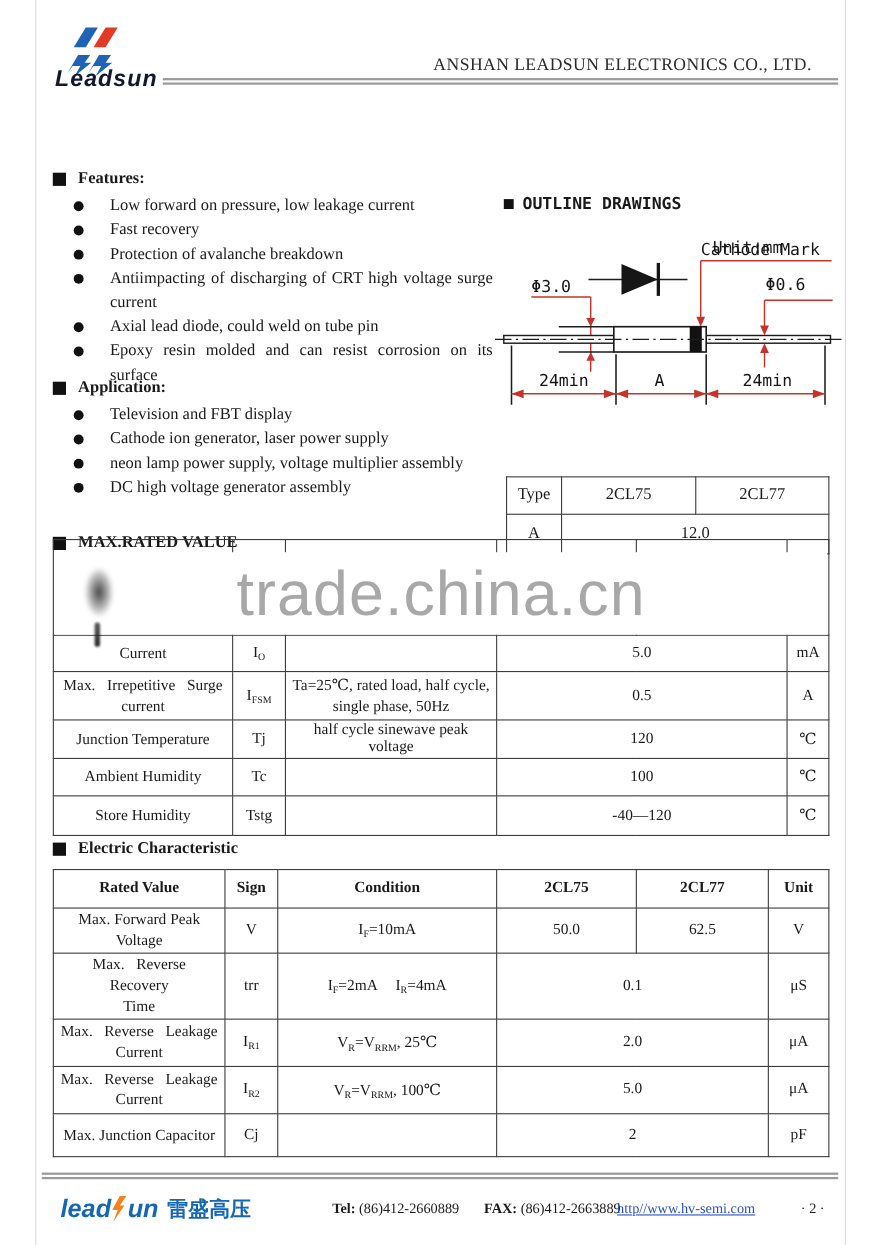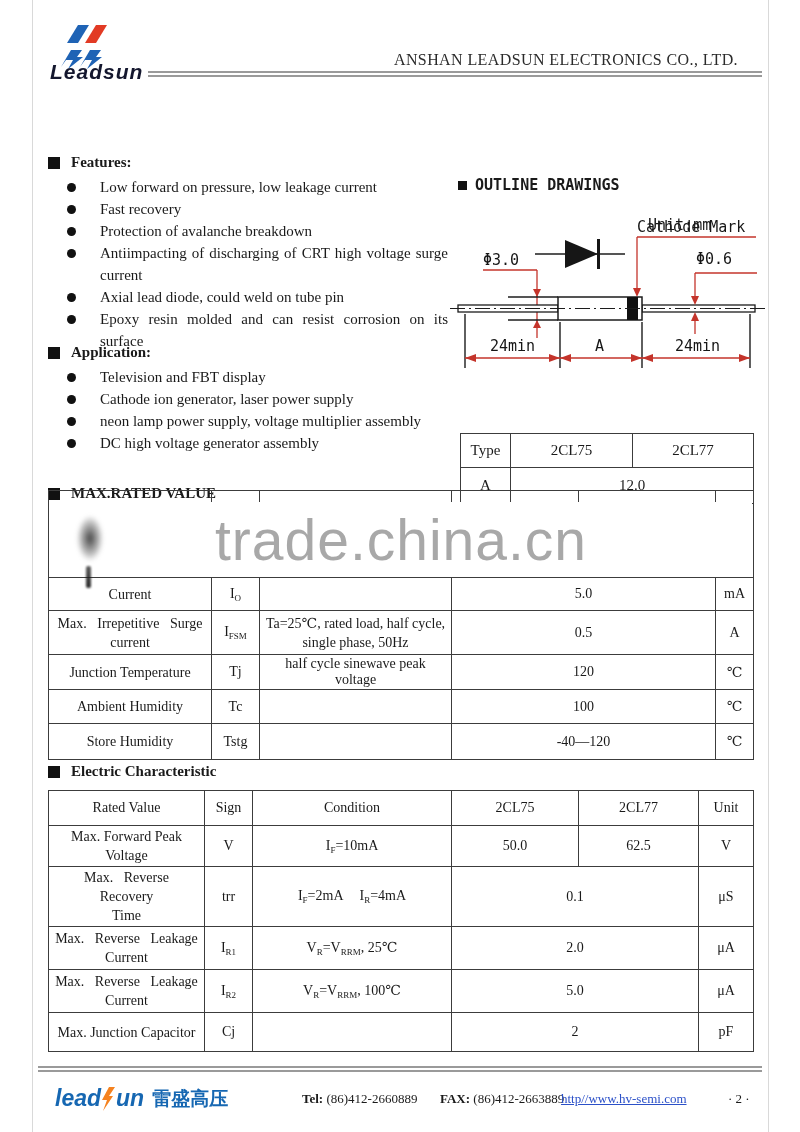--- a/index.html
+++ b/index.html
@@ -40,21 +40,21 @@
   .drawing text{font-family:"DejaVu Sans Mono","Liberation Mono",monospace;font-size:15px;fill:#161616;}
   .kline{stroke:#1c1c1c;stroke-width:1.4;fill:none;}
   .rline{stroke:var(--dim_red,#c4342b);stroke-width:1.3;fill:none;}
   .rfill{fill:var(--dim_red,#c4342b);stroke:none;}
 
   
   table.grid{position:absolute;border-collapse:collapse;table-layout:fixed;
              font-size:14px;}
   table.grid td,table.grid th{border:1px solid #3c3c3c;text-align:center;vertical-align:middle;
              padding:1px 4px;overflow:hidden;font-weight:normal;}
-  table.grid th{font-weight:normal;}
+  table.grid th{font-weight:bold;}
   td.nm{text-align:left;padding-left:8px;padding-right:6px;line-height:19px;}
   .spread{word-spacing:7px;}
   sub{font-size:9px;vertical-align:-3px;letter-spacing:0;}
   .gap-l{margin-left:16px;}
   #type-table{left:460px;top:385px;width:294px;font-size:15px;margin-top:48px;}
   #max-table{left:48px;top:490px;width:705px;}
   #ele-table{left:48px;top:790px;width:705px;}
   td.botalign{vertical-align:bottom;padding-bottom:5px;}
 
   

